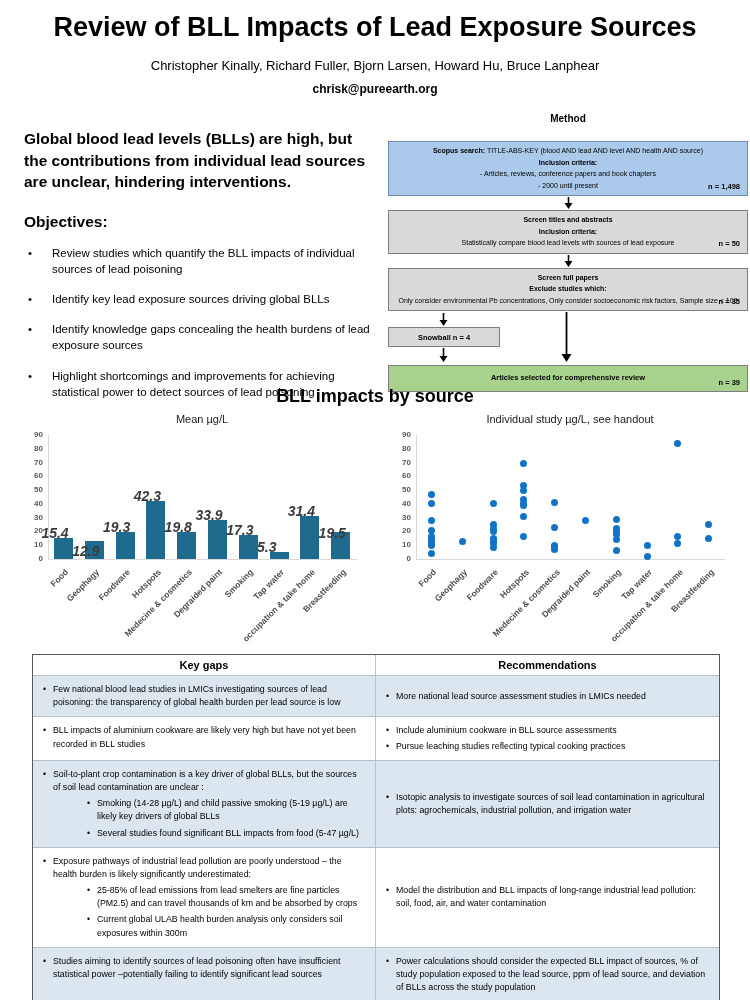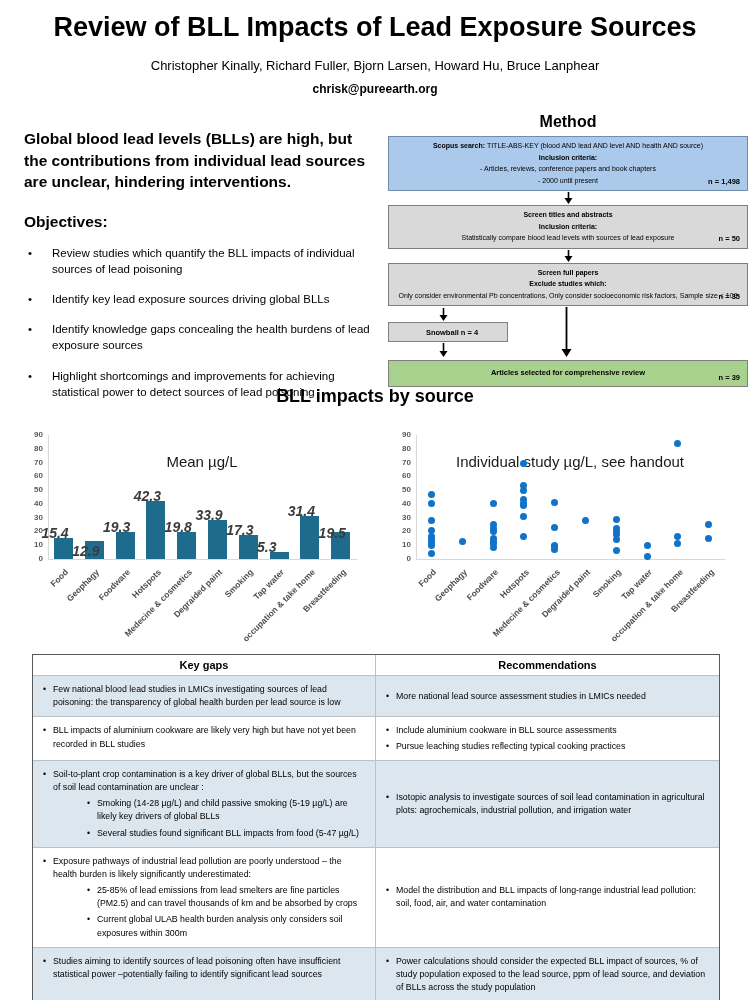--- a/index.html
+++ b/index.html
@@ -14,40 +14,40 @@
   
   #left-col{position:absolute;left:24px;top:128px;width:352px;}
   .statement{font-size:15.5px;font-weight:bold;line-height:1.4;}
   .obj-heading{margin-top:20px;font-size:15.5px;font-weight:bold;}
   .obj-list{margin-top:14px;}
   .obj-item{position:relative;padding-left:28px;font-size:11.5px;line-height:1.4;margin-bottom:14px;}
   .obj-item .b{position:absolute;left:4px;top:0;}
 
   
   #method{position:absolute;left:388px;top:113px;width:360px;}
-  .m-heading{text-align:center;font-size:16px;font-weight:bold;margin-bottom:5px;}
+  .m-heading{text-align:center;font-size:10px;font-weight:bold;margin-bottom:17px;}
   .m-box{position:relative;border:1px solid #7f7f7f;font-size:7px;line-height:1.65;text-align:center;padding:3px 8px 4px 8px;}
   .m-box .n{position:absolute;right:7px;bottom:2px;font-weight:bold;font-size:7.5px;}
   .m-blue{background:#ABC9EA;border-color:#6f8cab;}
   .m-gray{background:#D9D9D9;}
   .m-green{background:#A9D18E;}
   .m-bold{font-weight:bold;}
   .m-arrow-row{display:flex;justify-content:center;height:14px;align-items:center;}
   .branch{position:relative;height:54px;}
   .snowball{position:absolute;left:0;top:16px;width:110px;height:18px;background:#D9D9D9;border:1px solid #7f7f7f;
-    font-size:7.5px;font-weight:bold;display:flex;align-items:center;justify-content:center;gap:2px;padding-left:8px;}
+    font-size:7.5px;font-weight:bold;display:flex;align-items:center;justify-content:center;gap:2px;}
   .final-box{height:18px;display:flex;align-items:center;justify-content:center;font-size:7.5px;font-weight:bold;}
   .arrow-abs{position:absolute;}
 
   
   .section-heading{position:absolute;top:386px;left:0;width:100%;text-align:center;font-size:18px;font-weight:bold;}
   .chart{position:absolute;top:413px;width:360px;height:238px;}
   #chart-bar{left:18px;}
   #chart-scatter{left:386px;}
-  .c-title{position:absolute;top:0;left:30px;width:308px;text-align:center;font-size:15px;color:#1a1a1a;margin-top:40px;}
+  .c-title{position:absolute;top:0;left:30px;width:308px;text-align:center;font-size:11px;color:#1a1a1a;}
   .plot{position:absolute;left:30px;top:22px;width:308px;height:124px;border-left:1px solid #d9d9d9;border-bottom:1px solid #d9d9d9;}
   .ytick{position:absolute;left:0;width:25px;text-align:right;font-size:8px;font-weight:bold;color:#595959;}
   .bar{position:absolute;}
   .vlabel{position:absolute;width:44px;text-align:left;font-size:14px;font-weight:bold;color:#3b3b3b;font-style:italic;}
   .sdot{position:absolute;width:7px;height:7px;border-radius:50%;}
   .xlabel{position:absolute;width:120px;text-align:right;font-size:8.5px;font-weight:bold;color:#4d4d4d;
     transform:rotate(-45deg);transform-origin:100% 0;white-space:nowrap;}
 
   
   #gaps-table{position:absolute;left:32px;top:654px;width:686px;border:1px solid #595959;background:#fff;}

